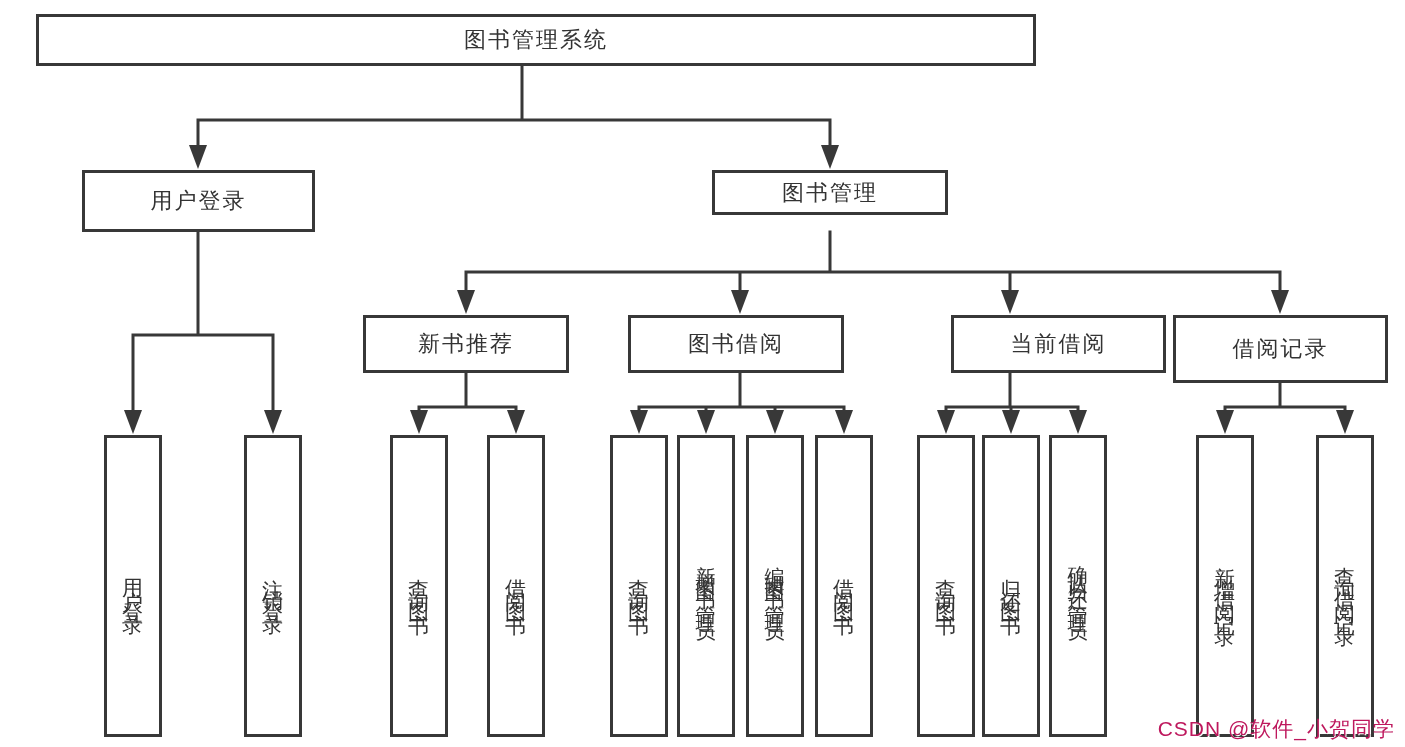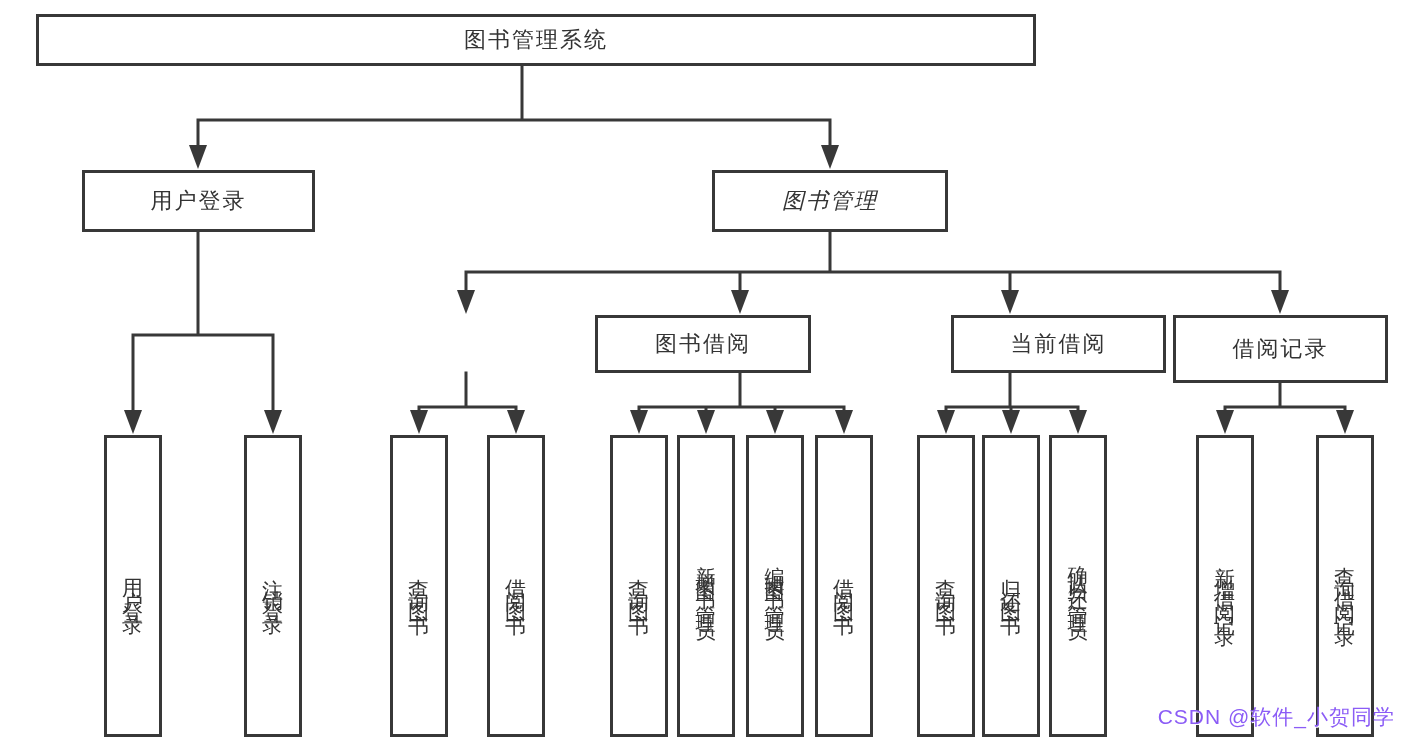--- a/index.html
+++ b/index.html
@@ -38,46 +38,46 @@
     letter-spacing: 12px;
     line-height: 1;
   }
   .vbox.long {
     font-size: 20px;
     letter-spacing: 8px;
   }
   
   #n-root     { left: 22px;   top: 14px;  width: 1000px; height: 52px; margin-left: 14px; }
   #n-login    { left: 82px;   top: 170px; width: 233px;  height: 62px; }
-  #n-mgmt     { left: 712px;  top: 170px; width: 236px;  height: 62px; font-style: italic; }
+  #n-mgmt     { left: 712px;  top: 170px; width: 236px;  height: 45px; }
   #n-newbook  { left: 363px;  top: 315px; width: 206px;  height: 58px; }
-  #n-borrow   { left: 595px;  top: 315px; width: 216px;  height: 58px; }
+  #n-borrow   { left: 628px;  top: 315px; width: 216px;  height: 58px; }
   #n-current  { left: 903px;  top: 315px; width: 215px;  height: 58px; margin-left: 48px; }
   #n-records  { left: 1173px; top: 315px; width: 215px;  height: 68px; }
   .leaf { top: 435px; width: 58px; height: 302px; }
   #l-user   { left: 104px; }
   #l-logout { left: 244px; }
   #l-nb-q   { left: 390px; }
   #l-nb-b   { left: 487px; }
   #l-bw-q   { left: 610px; }
   #l-bw-a   { left: 677px; }
   #l-bw-e   { left: 746px; }
   #l-bw-b   { left: 815px; }
   #l-cu-q   { left: 917px; }
   #l-cu-r   { left: 982px; }
   #l-cu-c   { left: 1049px; }
   #l-rc-a   { left: 1196px; }
   #l-rc-q   { left: 1316px; }
   .watermark {
     position: absolute;
     right: 10px;
-    bottom: 16px;
+    bottom: 4px;
     font-size: 21px;
     letter-spacing: 1px;
-    color: #8b5cf6;
+    color: #be185d;
     text-shadow: 1px 1px 0 #ffffff;
     z-index: 5;
     white-space: nowrap;
   }
 </style>
 </head>
 <body>
 
 <div class="canvas">
 
@@ -119,20 +119,21 @@
       <polygon points="1216,410 1234,410 1225,434"></polygon>
       <polygon points="1336,410 1354,410 1345,434"></polygon>
     </g>
   </svg>
 
   <div id="n-root" class="box hbox">图书管理系统</div>
 
   <div id="n-login" class="box hbox">用户登录</div>
   <div id="n-mgmt" class="box hbox">图书管理</div>
 
+  <div id="n-newbook" class="box hbox">新书推荐</div>
   <div id="n-borrow" class="box hbox">图书借阅</div>
   <div id="n-current" class="box hbox">当前借阅</div>
   <div id="n-records" class="box hbox">借阅记录</div>
 
   <div id="l-user" class="box vbox leaf">用户登录</div>
   <div id="l-logout" class="box vbox leaf">注销登录</div>
 
   <div id="l-nb-q" class="box vbox leaf">查询图书</div>
   <div id="l-nb-b" class="box vbox leaf">借阅图书</div>
 

